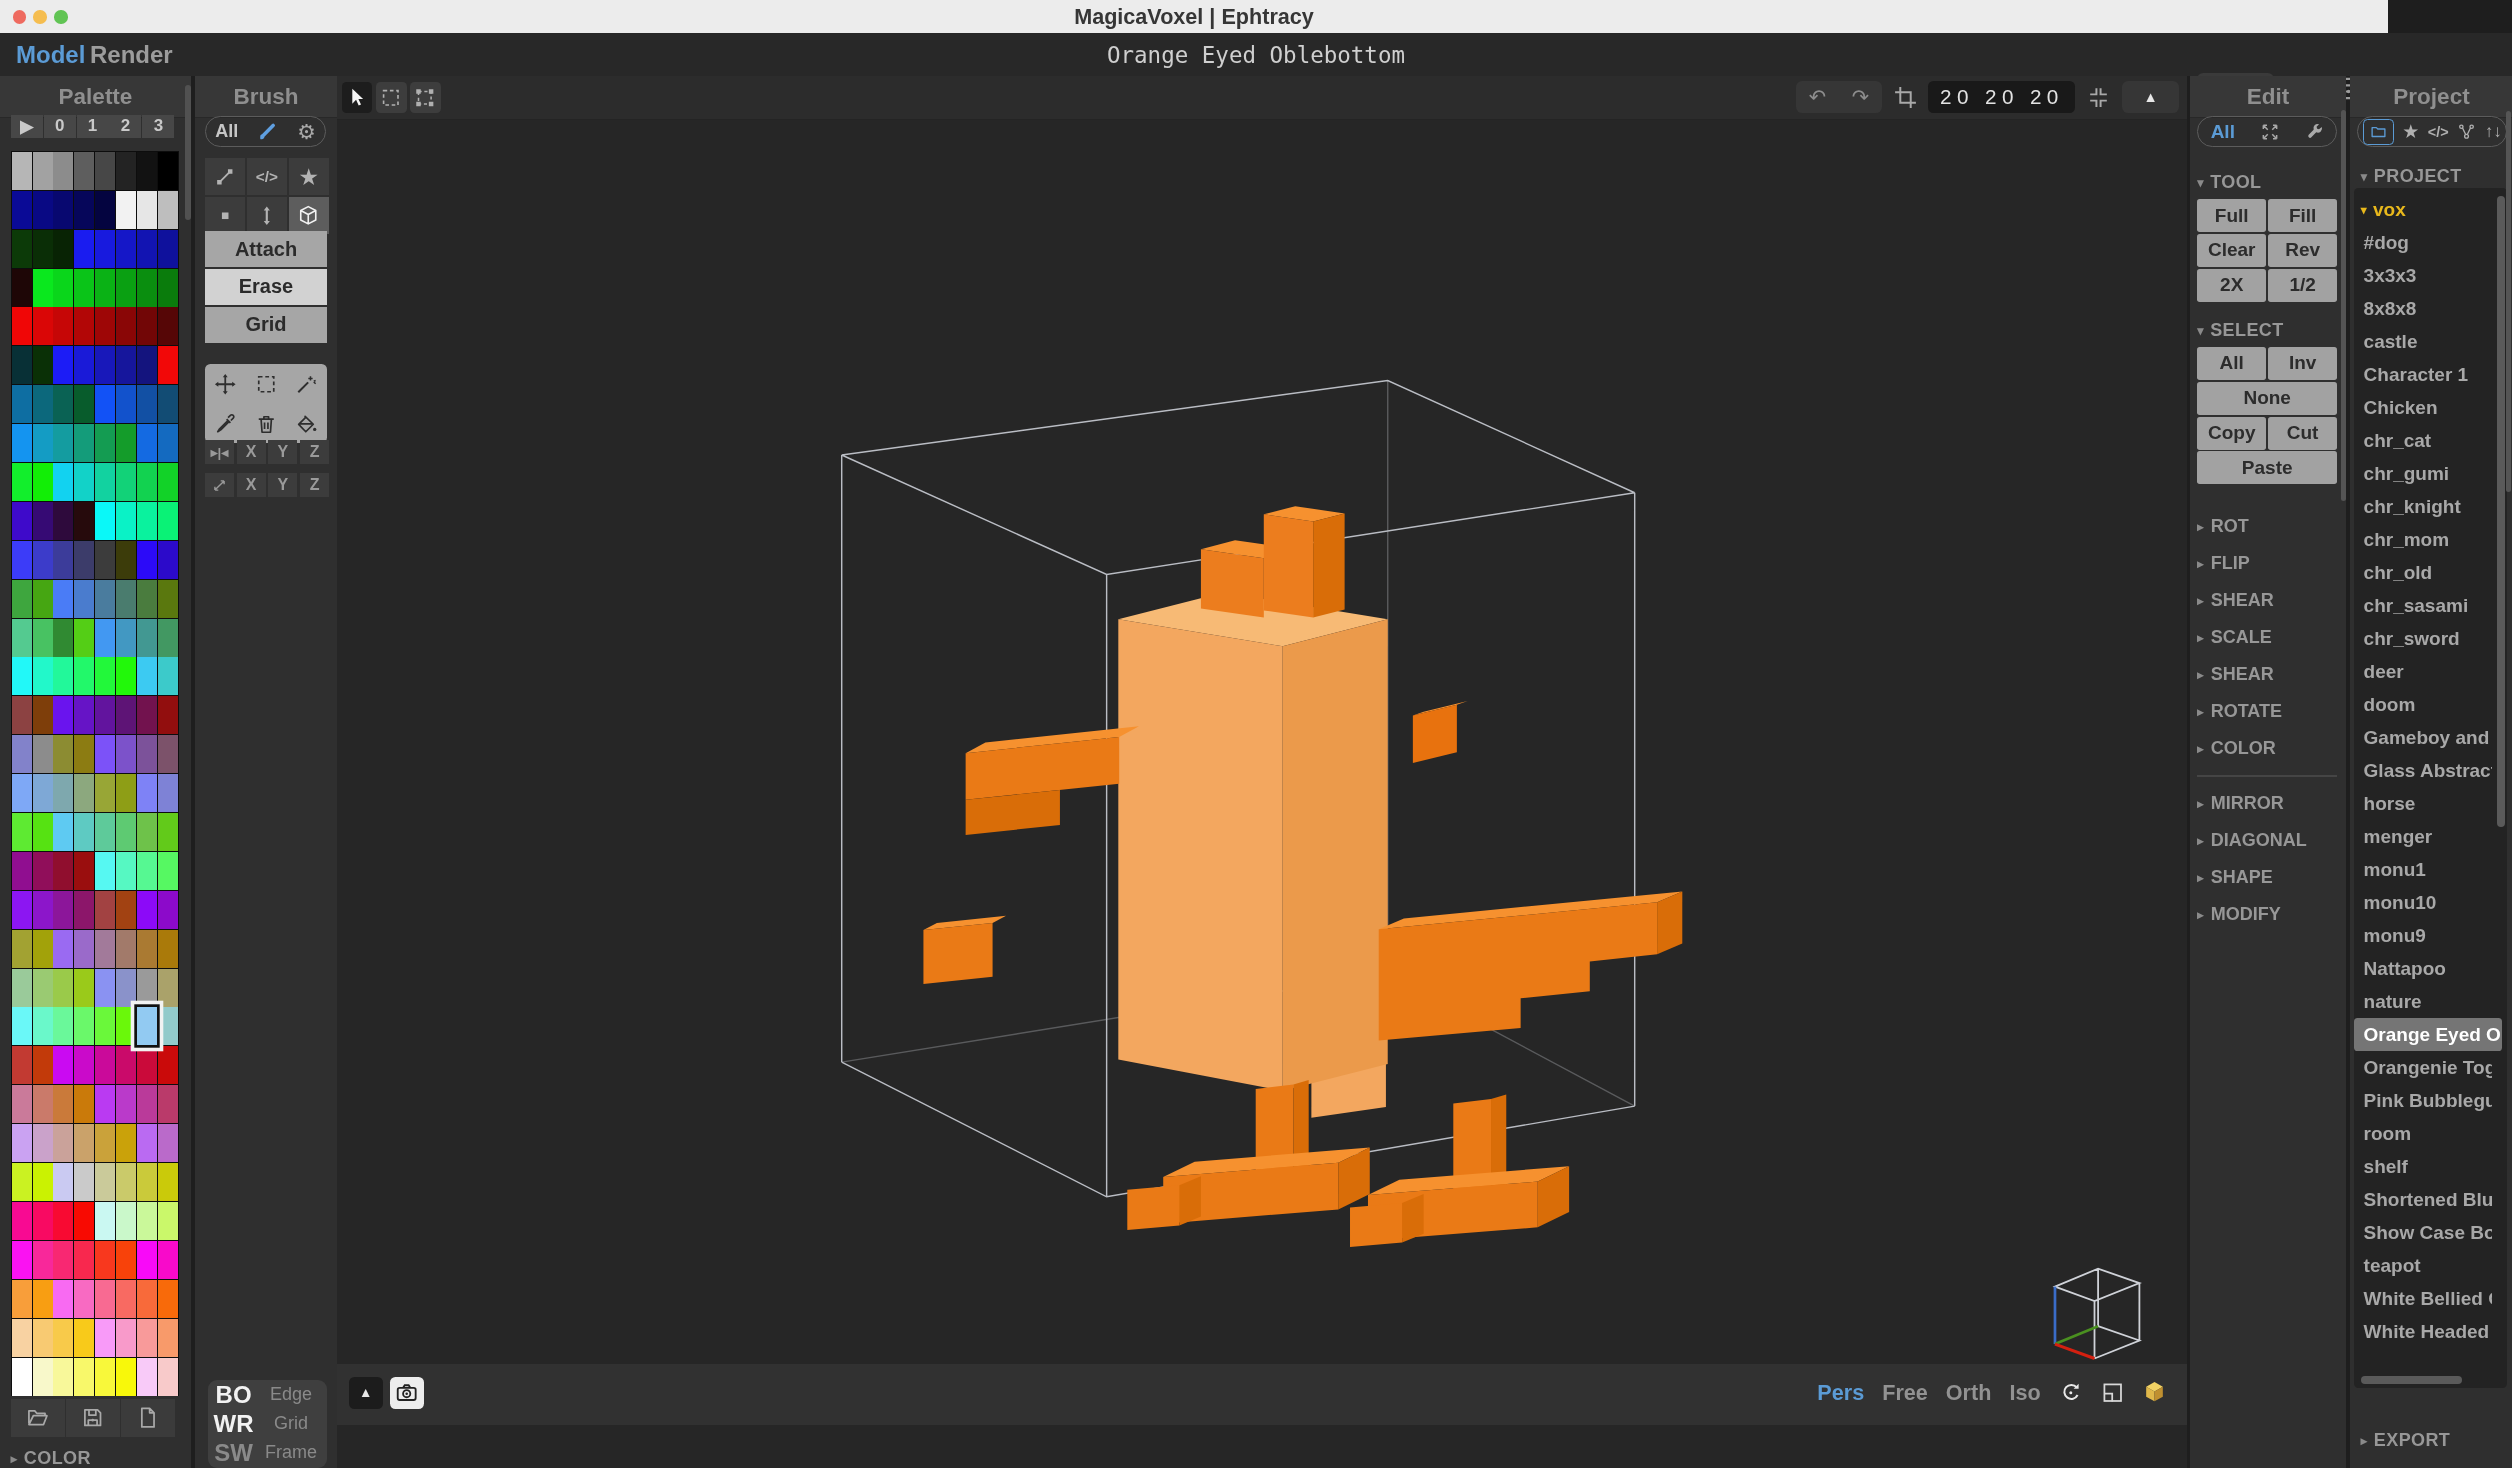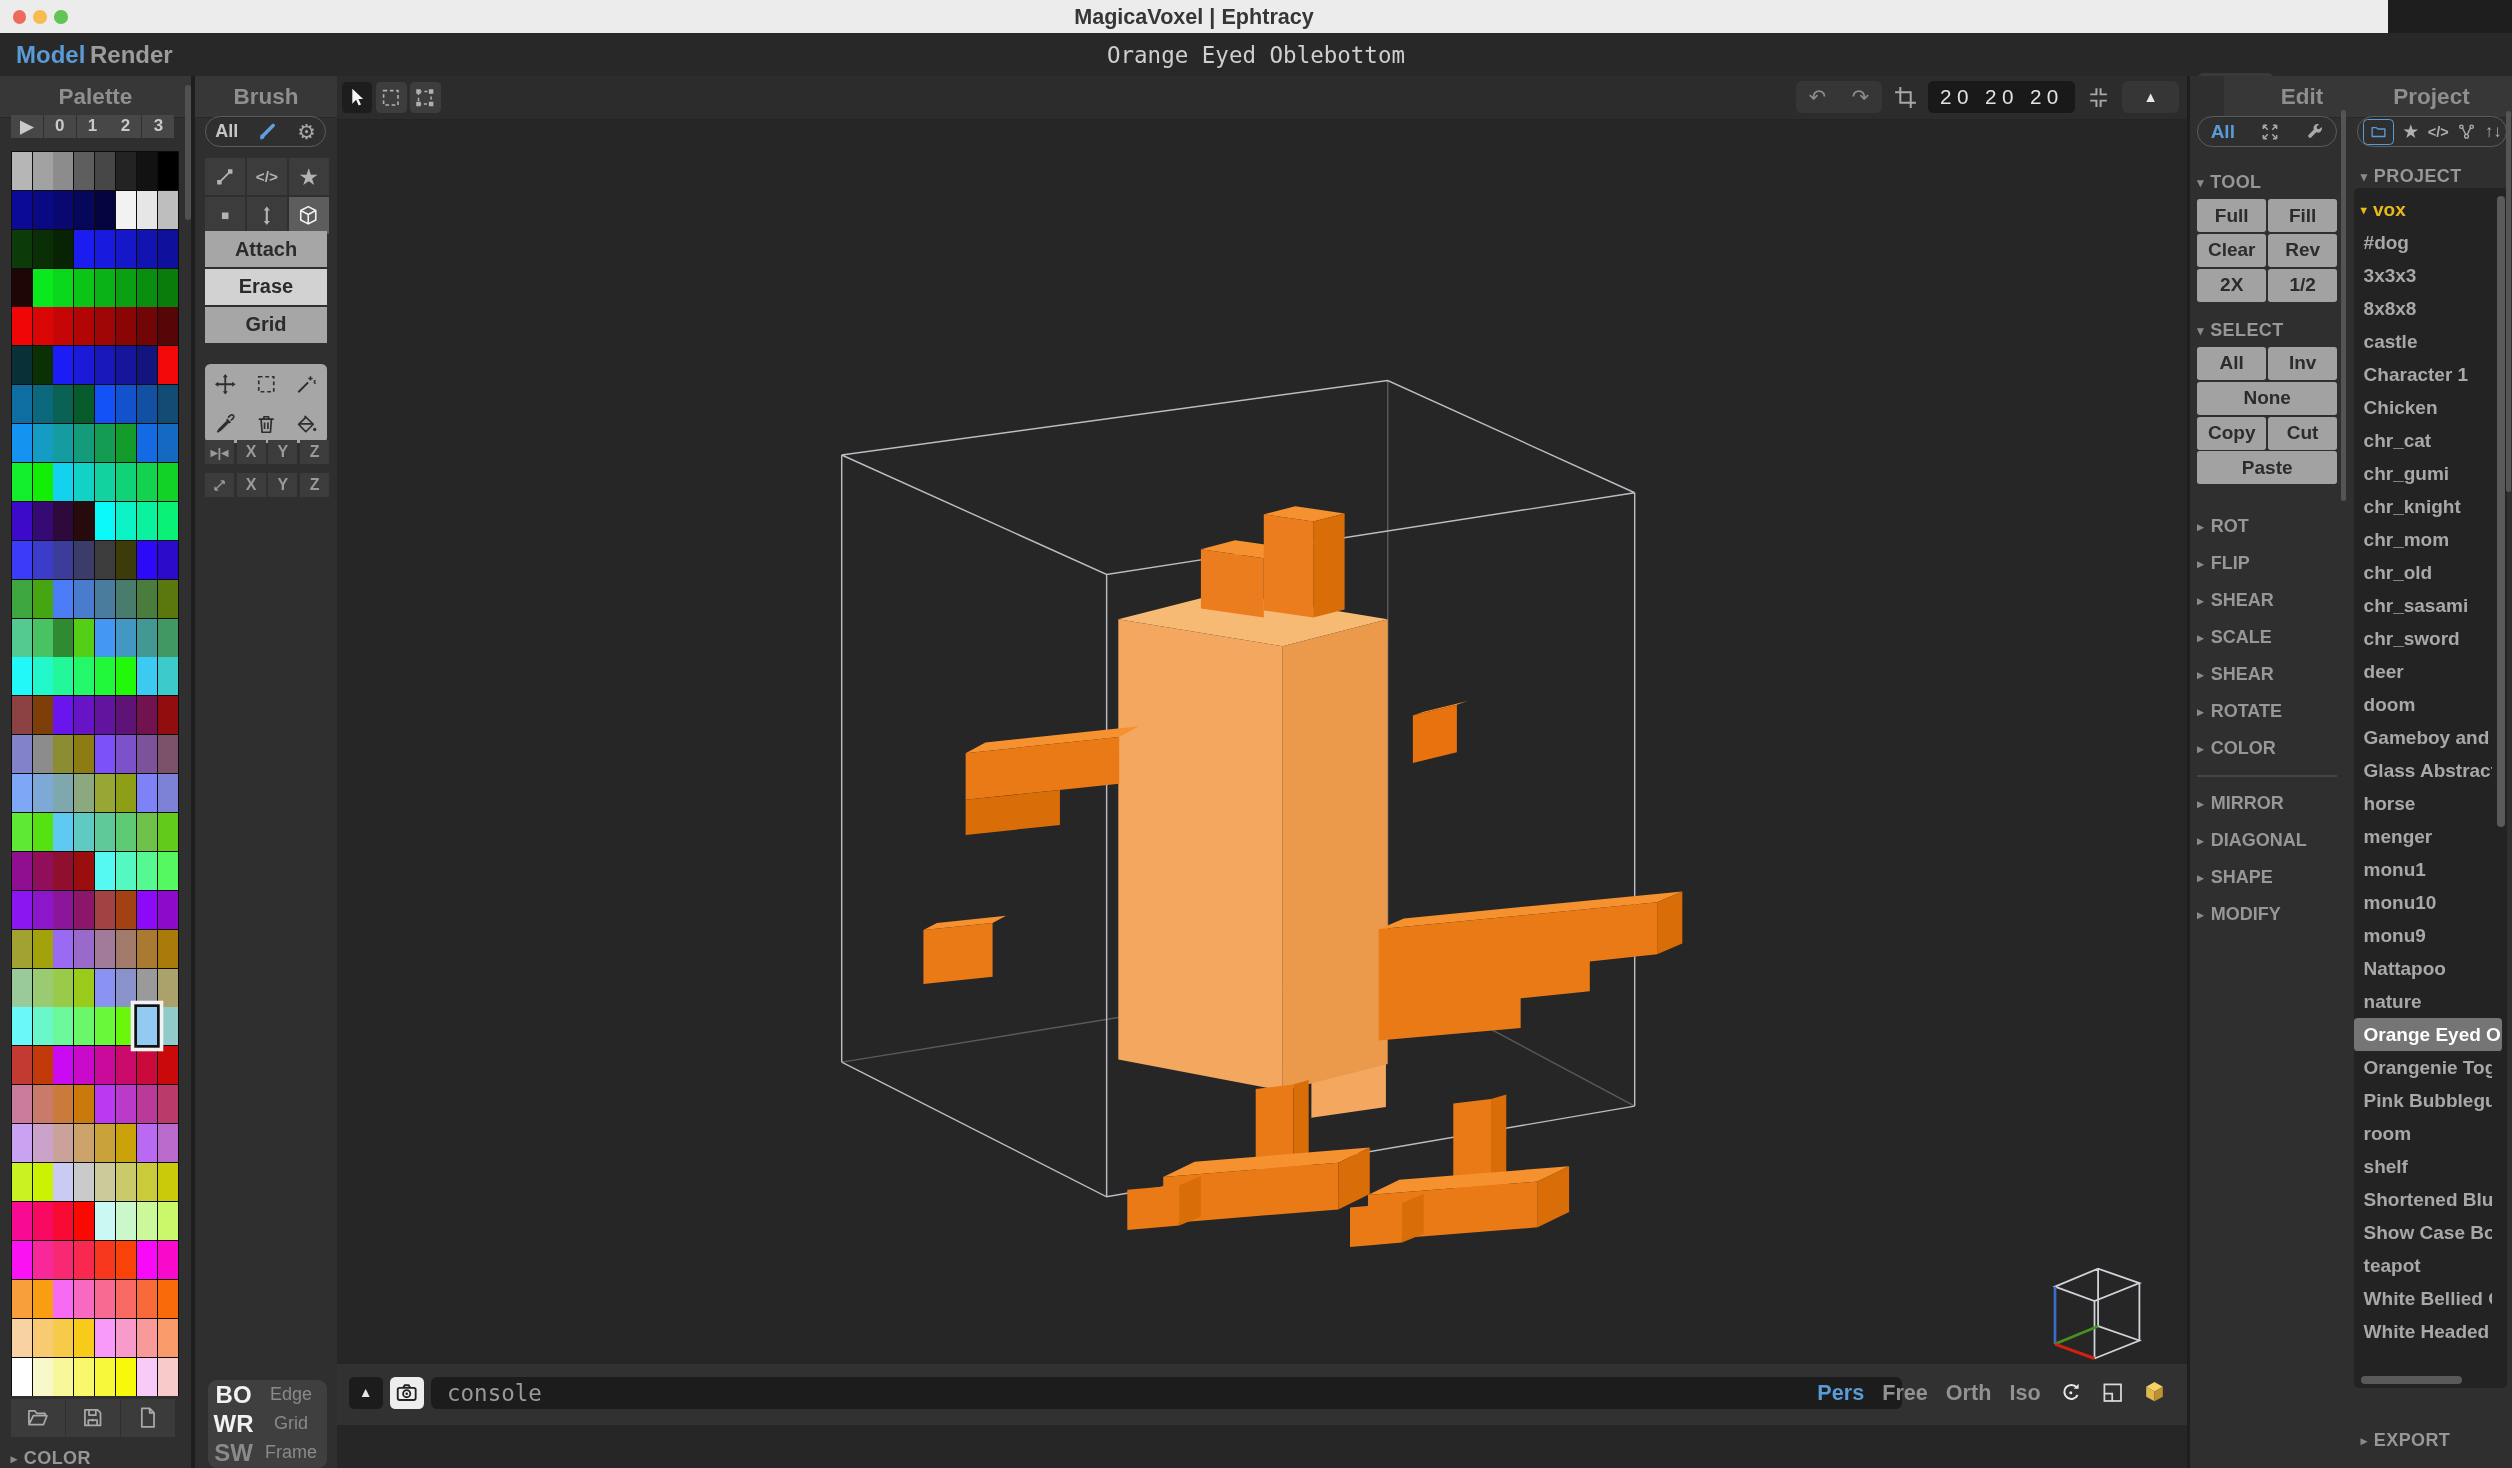--- a/index.html
+++ b/index.html
@@ -86,21 +86,21 @@
   #console-collapse{position:absolute;left:11.7px;top:12.6px;width:34px;height:32px;background:#1c1c1c;border-radius:5.4px;
                     color:#e8e8e8;font-size:13.5px;display:flex;align-items:center;justify-content:center;}
   #camera-btn{position:absolute;left:53px;top:12.6px;width:34px;height:32px;background:#ededed;border-radius:5.4px;
               color:#222;display:flex;align-items:center;justify-content:center;}
   #console-field{position:absolute;left:94px;top:12.6px;width:1471px;height:32px;background:#1c1c1c;border-radius:6.3px;
                  color:#9a9a9a;font-family:"DejaVu Sans Mono",monospace;font-size:22.5px;display:flex;align-items:center;padding-left:16px;box-sizing:border-box;}
   #view-modes{position:absolute;right:20px;top:12.6px;height:32px;display:flex;align-items:center;gap:18px;}
   .vmode{font-weight:bold;font-size:21.6px;color:#929292;}
   .vmode.active{color:#5b9bd5;}
   
-  #edit-panel{left:2190px;width:156px;padding-left:34px;}
+  #edit-panel{left:2190px;width:156px;}
   #edit-pill{left:7.2px;top:40px;width:138px;}
   #edit-pill .all{color:#5b9bd5;font-weight:bold;font-size:19px;}
   #edit-body{position:absolute;left:7.2px;top:85px;width:140px;}
   .ebgrid{display:grid;grid-template-columns:1fr 1fr;gap:1.8px;margin-top:6.3px;}
   .ebtn{height:33px;background:#a2a2a2;border-radius:2.7px;color:#2c2c2c;font-weight:bold;font-size:19px;
         display:flex;align-items:center;justify-content:center;}
   .ebtn.wide{grid-column:1 / span 2;}
   .esec{height:37px;display:flex;align-items:center;gap:7.2px;color:#979797;font-weight:bold;font-size:18px;}
   .esec .tri{font-size:12.6px;color:#8a8a8a;}
   .ediv{height:1.8px;background:#454545;margin:8px 0;}
@@ -762,21 +762,20 @@
       </g>
     </svg>
 
     <div id="vbottom">
       <div id="console-collapse">▲</div>
       <div id="camera-btn">
           <svg class="ic" width="23.4" height="23.4" viewBox="0 0 24 24">
             <use href="#d-camera"></use>
           </svg>
         </div>
-      <div id="console-field">console</div>
       <div id="view-modes">
         <span class="vmode active">Pers</span>
         <span class="vmode">Free</span>
         <span class="vmode">Orth</span>
         <span class="vmode">Iso</span>
         <span style="color:#e8e8e8">
             <svg class="ic" width="24" height="24" viewBox="0 0 24 24">
               <use href="#d-rotate"></use>
             </svg>
           </span>

